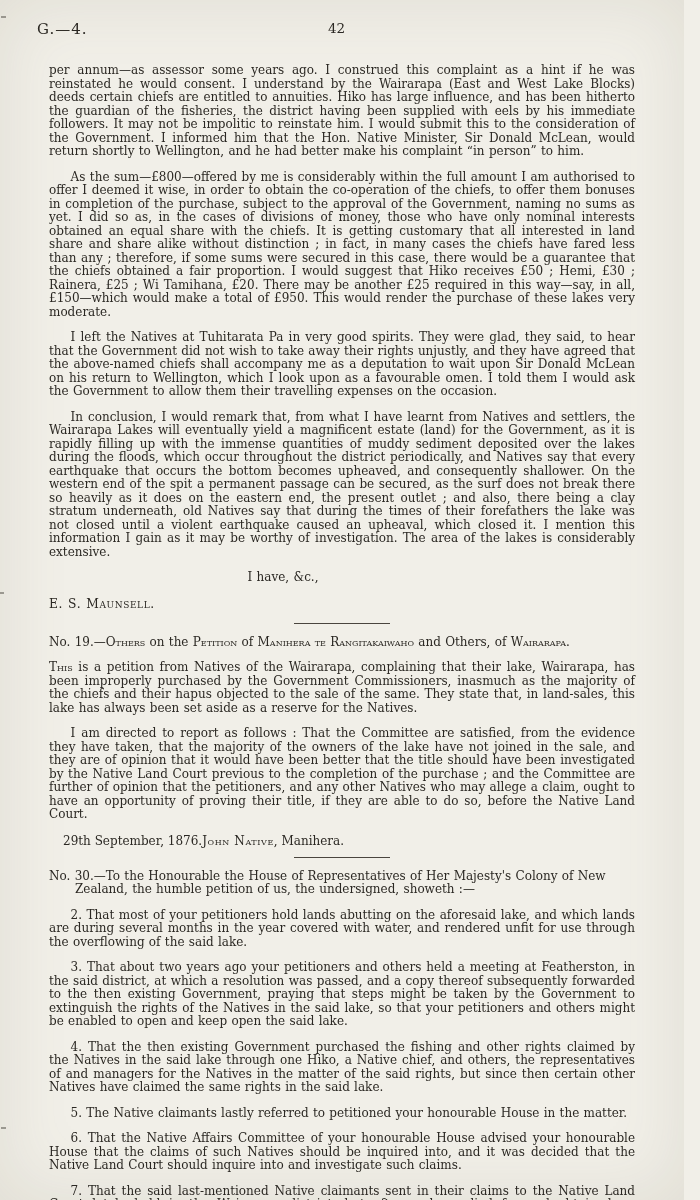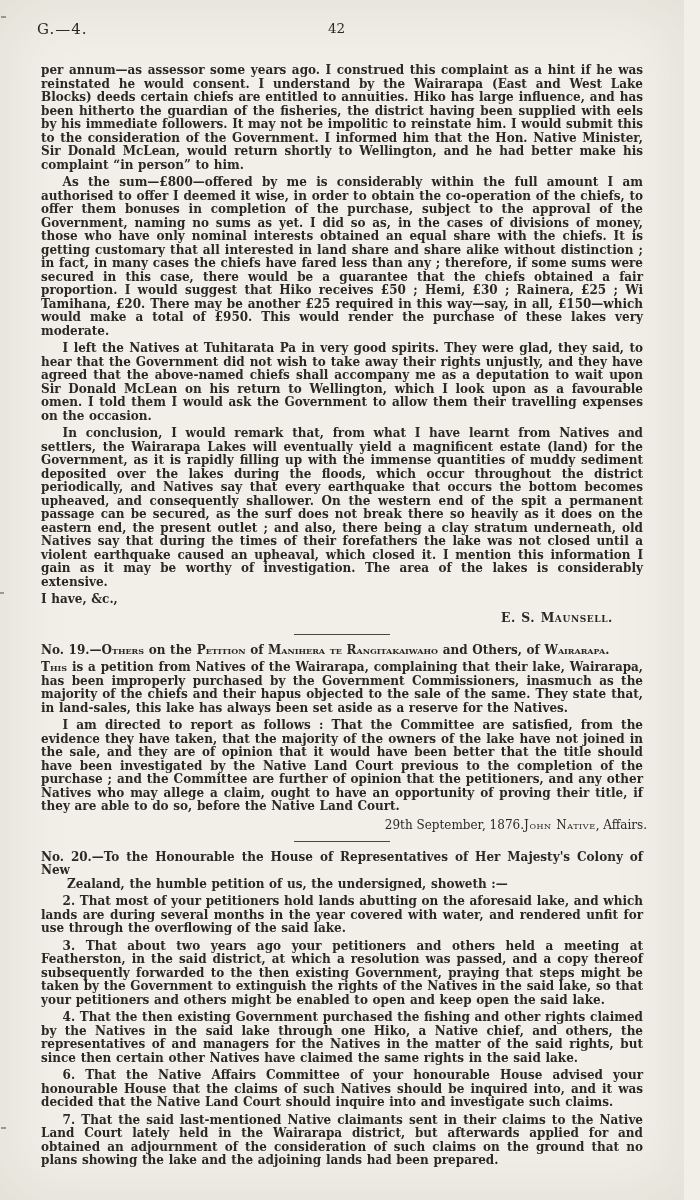--- a/index.html
+++ b/index.html
@@ -36,52 +36,50 @@
   }
   .page-num {
     position: absolute;
     left: 0;
     right: 11px;
     top: 0;
     text-align: center;
     font-size: 13.5px;
   }
   p {
-    margin: 4px;
+    margin: 12px;
     font-size: 12px;
     line-height: 13.5px;
     text-align: justify;
     word-spacing: 0.5px;
-    font-weight: bold;
   }
   .indent { text-indent: 1.8em; }
   .sc { font-variant: small-caps; }
   .name-sc { font-variant: small-caps; letter-spacing: 0.6px; }
   .sig-block { margin-top: 1px; }
   .valediction {
-    text-align: left;
+    text-align: center;
     padding-right: 118px;
     font-size: 12px;
     line-height: 13.5px;
   }
   .sig-name {
-    text-align: right;
     padding-right: 30px;
     font-size: 12.3px;
     line-height: 14px;
   }
   .rule {
     width: 96px;
     height: 0;
     border-top: 1px solid #4a453e;
     margin: 9px auto 9px auto;
   }
   .dateline {
     display: flex;
-    justify-content: flex-end;
+    justify-content: flex-start;
     font-size: 12px;
     line-height: 14px;
   }
   .dateline .date { padding-left: 26px; }
   .heading-line2 { padding-left: 26px; }
   .scan-mark {
     position: absolute;
     background: rgba(60,55,48,0.45);
   }
   .scan-mark.m1 { left: 1px; top: 16px;  width: 5px; height: 2px; }
@@ -115,31 +113,32 @@
   </div>
 
   <div class="rule"></div>
 
   <div>
     <p><span>No. 19.—</span><span class="sc">Others</span><span> on the </span><span class="sc">Petition</span><span> of </span><span class="sc">Manihera te Rangitakaiwaho</span><span> and Others, of </span><span class="sc">Wairarapa.</span></p>
     <p><span class="sc">This</span><span> is a petition from Natives of the Wairarapa, complaining that their lake, Wairarapa, has been improperly purchased by the Government Commissioners, inasmuch as the majority of the chiefs and their hapus objected to the sale of the same.  They state that, in land-sales, this lake has always been set aside as a reserve for the Natives.</span></p>
     <p class="indent">I am directed to report as follows : That the Committee are satisfied, from the evidence they have taken, that the majority of the owners of the lake have not joined in the sale, and they are of opinion that it would have been better that the title should have been investigated by the Native Land Court previous to the completion of the purchase ; and the Committee are further of opinion that the petitioners, and any other Natives who may allege a claim, ought to have an opportunity of proving their title, if they are able to do so, before the Native Land Court.</p>
     <div class="dateline">
       <span class="date">29th September, 1876.</span>
-      <span><span class="name-sc">John Native</span><span>, Affairs.</span></span>
+      <span><span class="name-sc">John Native</span><span>, Manihera.</span></span>
     </div>
   </div>
 
   <div class="rule"></div>
 
   <div>
     <p>
-      <span>No. 20.—To the Honourable the House of Representatives of Her Majesty's Colony of New</span><br>
+      <span>No. 30.—To the Honourable the House of Representatives of Her Majesty's Colony of New</span><br>
       <span class="heading-line2">Zealand, the humble petition of us, the undersigned, showeth :—</span>
     </p>
     <p class="indent">2. That most of your petitioners hold lands abutting on the aforesaid lake, and which lands are during several months in the year covered with water, and rendered unfit for use through the overflowing of the said lake.</p>
     <p class="indent">3. That about two years ago your petitioners and others held a meeting at Featherston, in the said district, at which a resolution was passed, and a copy thereof subsequently forwarded to the then existing Government, praying that steps might be taken by the Government to extinguish the rights of the Natives in the said lake, so that your petitioners and others might be enabled to open and keep open the said lake.</p>
     <p class="indent">4. That the then existing Government purchased the fishing and other rights claimed by the Natives in the said lake through one Hiko, a Native chief, and others, the representatives of and managers for the Natives in the matter of the said rights, but since then certain other Natives have claimed the same rights in the said lake.</p>
+    <p class="indent">5. The Native claimants lastly referred to petitioned your honourable House in the matter.</p>
     <p class="indent">6. That the Native Affairs Committee of your honourable House advised your honourable House that the claims of such Natives should be inquired into, and it was decided that the Native Land Court should inquire into and investigate such claims.</p>
     <p class="indent">7. That the said last-mentioned Native claimants sent in their claims to the Native Land Court lately held in the Wairarapa district, but afterwards applied for and obtained an adjournment of the consideration of such claims on the ground that no plans showing the lake and the adjoining lands had been prepared.</p>
   </div>
 
 </div>
 
 </body></html>

